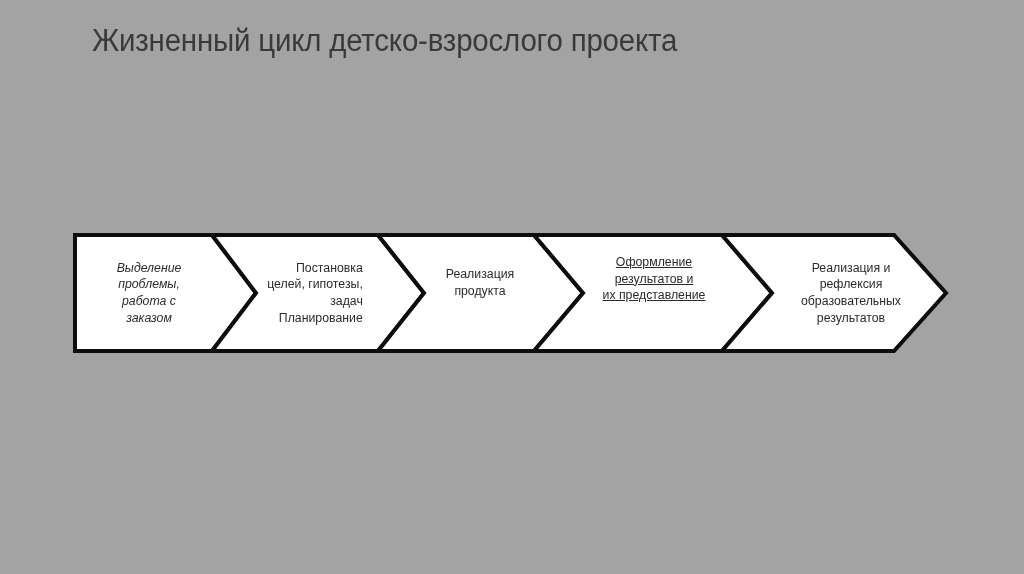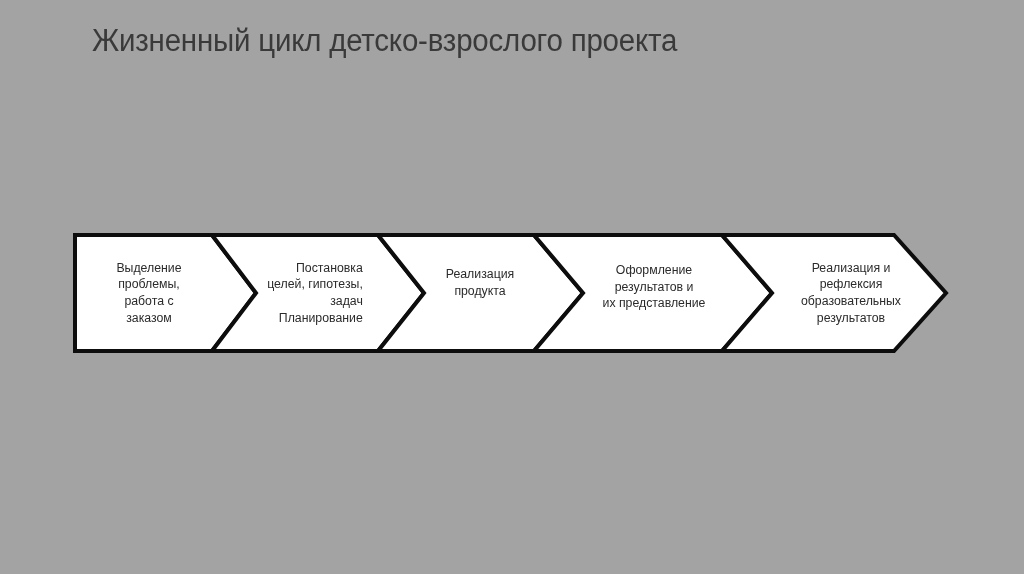--- a/index.html
+++ b/index.html
@@ -58,24 +58,24 @@
     color: #2b2b2b;
     font-size: 12.3px;
     line-height: 16.6px;
     font-weight: 400;
     white-space: pre-line;
     display: flex;
     align-items: center;
     justify-content: center;
   }
 
-  #label-0 { left: 84px;  top: 233px; width: 130px; height: 120px; }
+  #label-0 { left: 84px;  top: 233px; width: 130px; height: 120px; font-style: italic; }
   #label-1 { left: 248px; top: 233px; width: 134px; height: 120px; text-align: right; }
   #label-2 { left: 420px; top: 233px; width: 120px; height: 99px; }
-  #label-3 { left: 578px; top: 233px; width: 152px; height: 108px; }
+  #label-3 { left: 578px; top: 225px; width: 152px; height: 108px; text-decoration: underline; }
   #label-4 { left: 766px; top: 233px; width: 170px; height: 120px; }
 </style>
 </head>
 <body>
 
 <div id="slide">
 
   <div id="page-title">Жизненный цикл детско-взрослого проекта</div>
 
   <svg id="chevron-flow" viewBox="0 0 1024 574">

